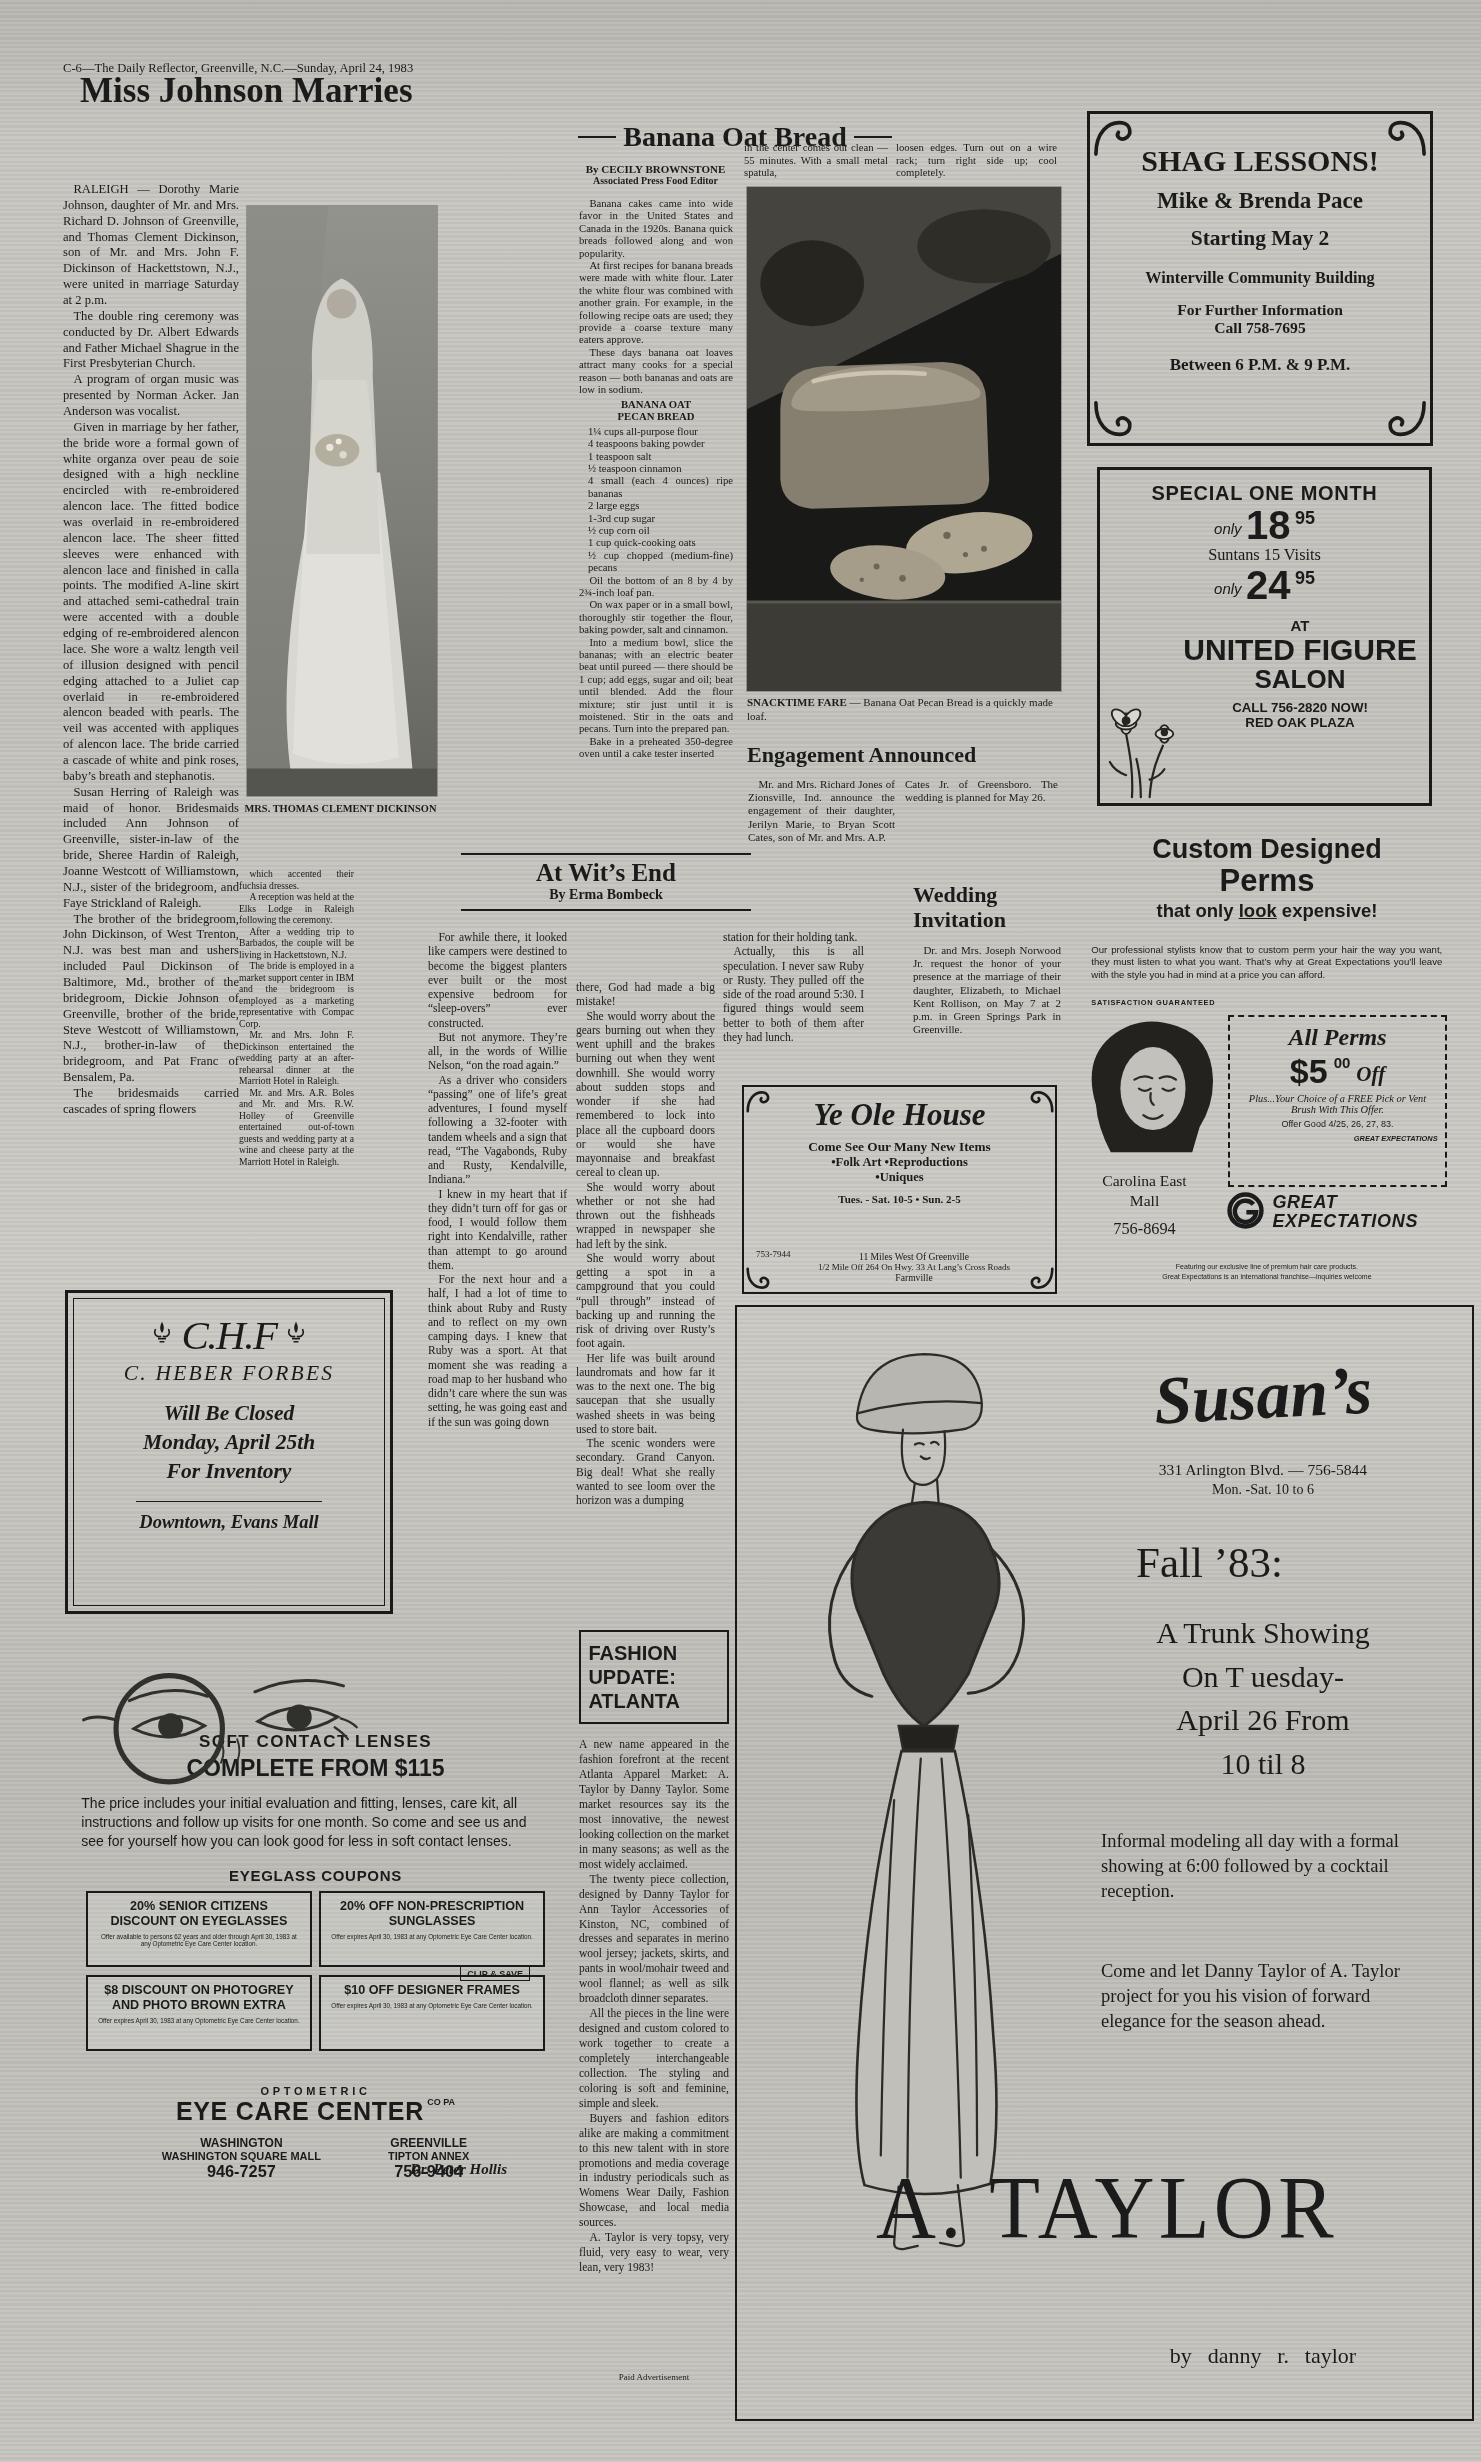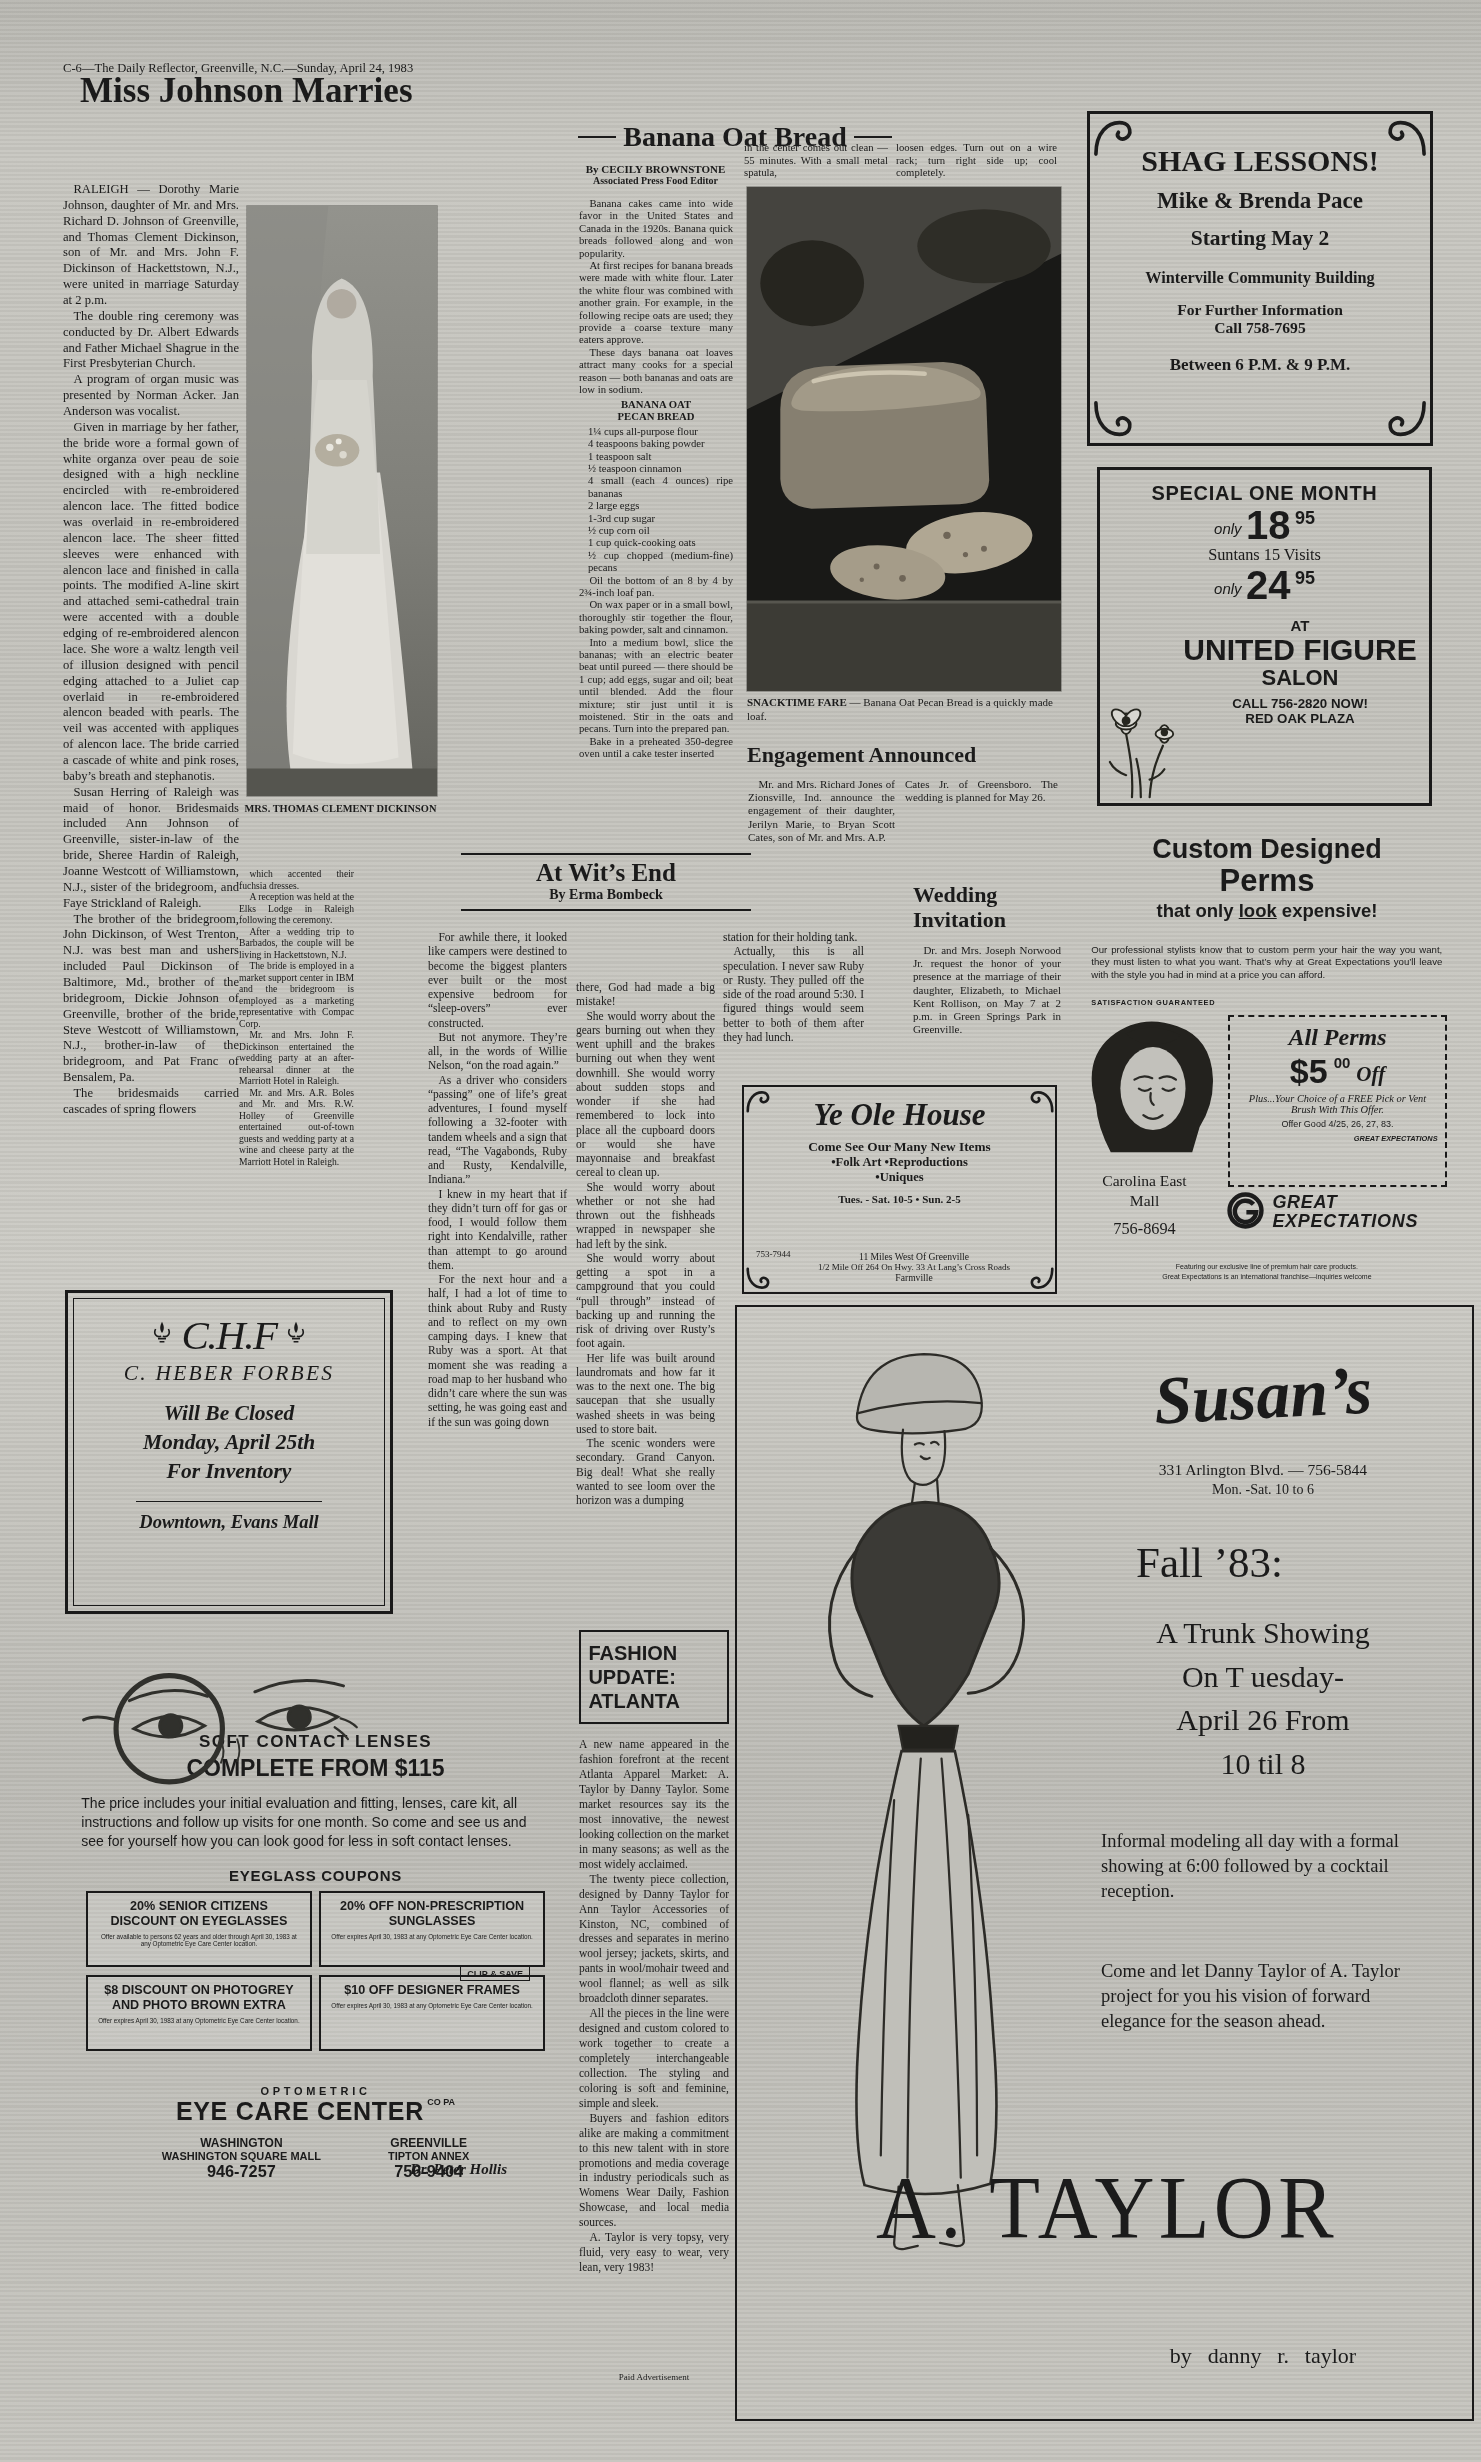--- a/index.html
+++ b/index.html
@@ -188,21 +188,21 @@
     </div>
     <div style="font-size:16.3px;font-family:'Liberation Serif',serif;">Suntans 15 Visits</div>
     <div class="price-row">
       <span class="only i">only</span>
       <span class="big">24</span>
       <span class="sup">95</span>
     </div>
     <div style="margin-left:78px;width:244px;margin-top:12px;">
       <div class="b" style="font-size:15px;margin-top:4.4px;">AT</div>
       <div class="b" style="font-size:30px;line-height:1.05;">UNITED FIGURE</div>
-      <div class="b" style="font-size:22px;line-height:1.05;">SALON</div>
+      <div class="b" style="font-size:26px;line-height:1.05;">SALON</div>
       <div class="b" style="font-size:13.3px;margin-top:7.4px;">CALL 756-2820 NOW!</div>
       <div class="b" style="font-size:13.3px;">RED OAK PLAZA</div>
     </div>
     <div class="abs" style="left:4.4px;bottom:4.4px;width:81px;height:111px;">
       <svg viewBox="0 0 110 150" width="100%" height="100%">
         <g stroke="#26261f" stroke-width="3" fill="none" stroke-linecap="round">
           <path d="M38 148 C40 110 34 84 30 62"></path>
             <path d="M62 148 C64 116 72 96 80 78"></path>
           <path d="M50 148 C50 128 48 112 44 96"></path>
             <path d="M30 118 q-16 -6 -22 -18 M62 124 q14 -4 20 -14"></path>

